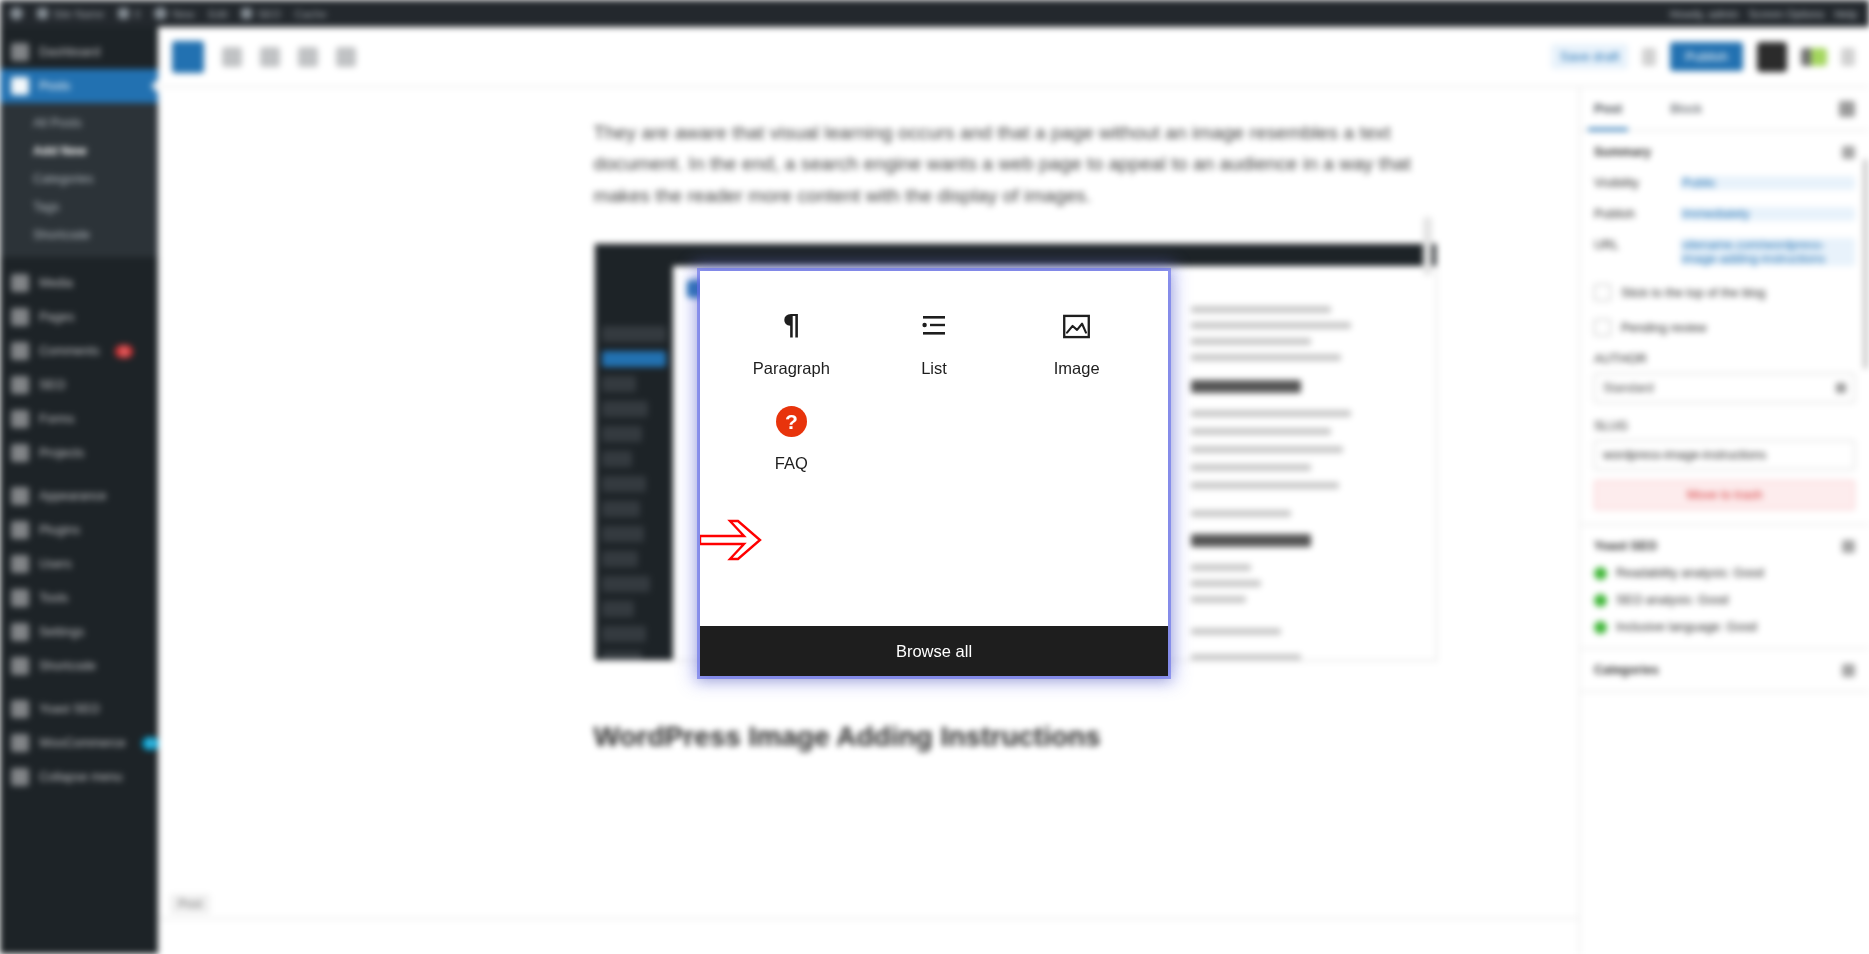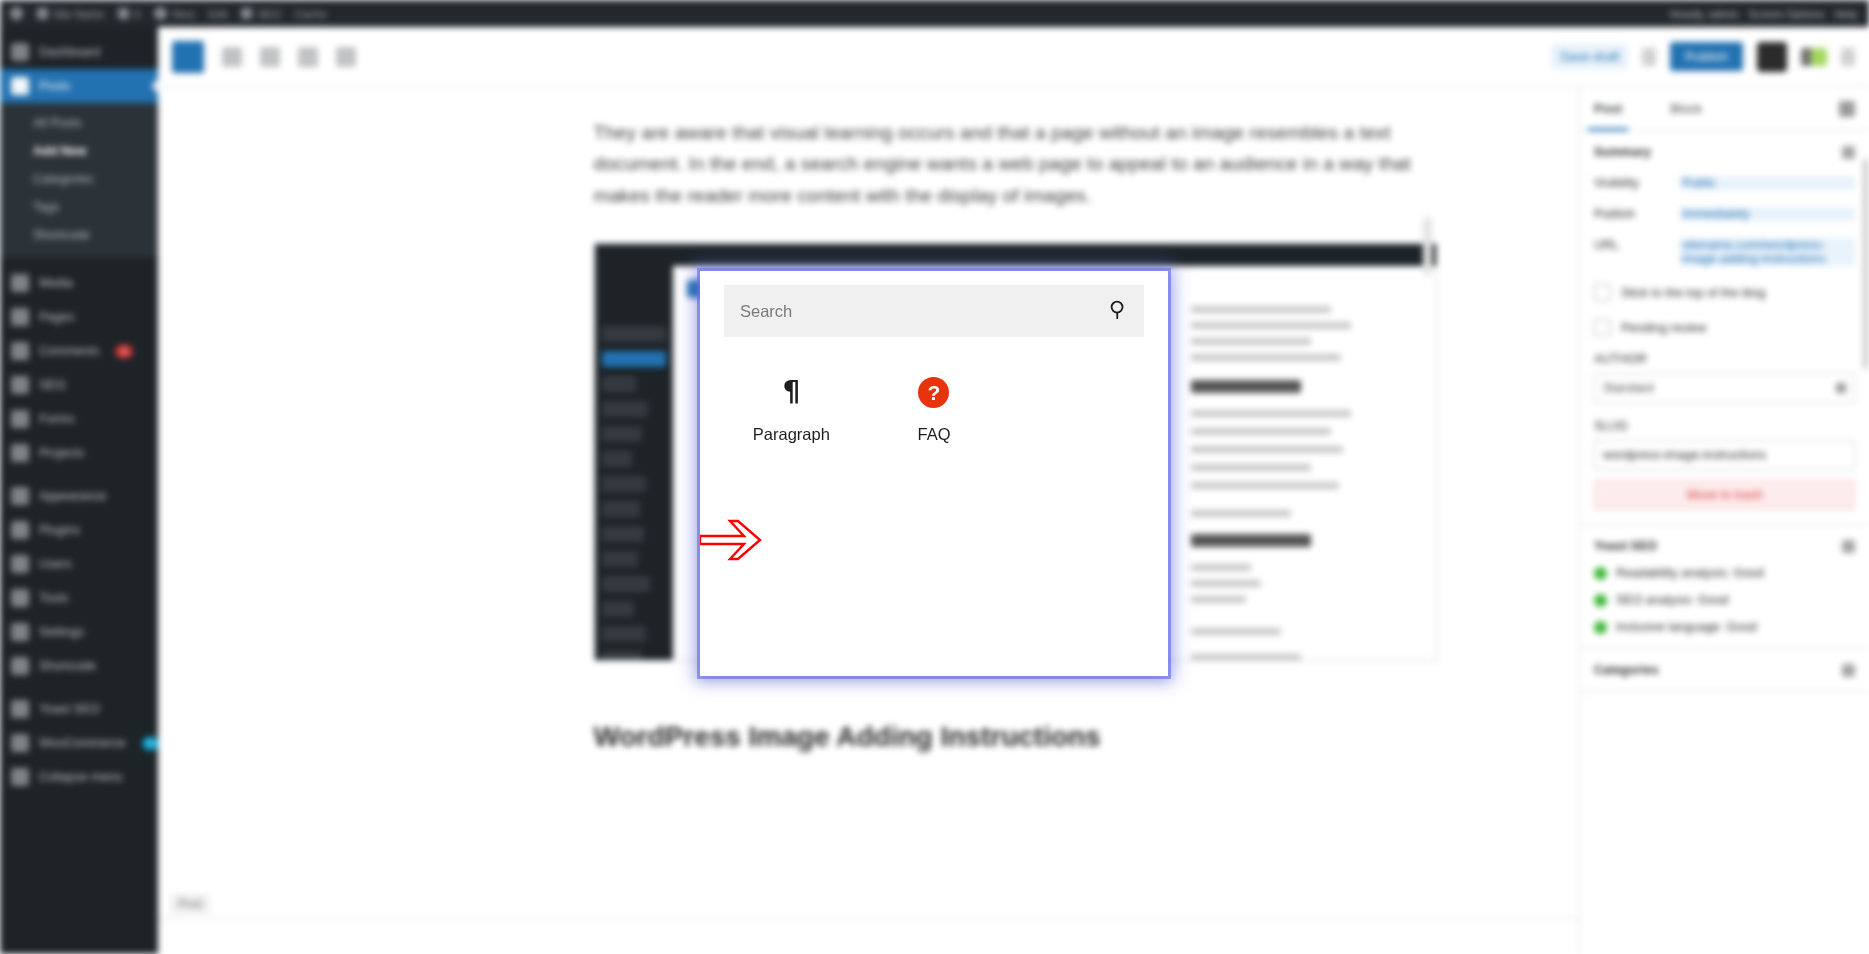--- a/index.html
+++ b/index.html
@@ -433,54 +433,66 @@
 
         <div class="rs-scroll"></div>
       </div>
 
       <div class="rs-handle" style="position:absolute; left:1265px; top:190px;"></div>
     </div>
   </div>
 
   <div class="inserter">
 
-    <div class="ins-search">
-      <input class="ins-search-input" type="text" placeholder="Search" style="">
-      <span>
-        <svg width="23" height="23" viewBox="0 0 24 24" fill="none" stroke="#1e1e1e" stroke-width="1.9">
-          <circle cx="10.5" cy="9.5" r="5.7"></circle>
-          <line x1="10.7" y1="15.3" x2="10.7" y2="21" stroke-linecap="round"></line>
-        </svg>
-      </span>
-    </div>
 
     <div class="ins-grid">
 
       <div class="ins-cell">
         <span class="ins-ico">
           <svg width="27" height="30" viewBox="0 0 24 26">
             <text x="12" y="21" text-anchor="middle" font-family="'DejaVu Sans',sans-serif" font-size="25" font-weight="bold" fill="#1e1e1e">¶</text>
           </svg>
         </span>
         <span class="ins-name">Paragraph</span>
       </div>
 
 
-
+      <div class="ins-cell">
+        <span class="ins-ico">
+          <svg width="30" height="28" viewBox="0 0 30 28">
+            <rect x="4" y="4" width="22" height="2.6" fill="#1e1e1e"></rect>
+            <circle cx="5.6" cy="13" r="2.2" fill="#1e1e1e"></circle>
+            <rect x="11" y="11.8" width="15" height="2.4" fill="#1e1e1e"></rect>
+            <rect x="4" y="20" width="22" height="2.6" fill="#1e1e1e"></rect>
+          </svg>
+        </span>
+        <span class="ins-name">List</span>
+      </div>
+
+      <div class="ins-cell">
+        <span class="ins-ico">
+          <svg width="29" height="29" viewBox="0 0 26 26">
+            <rect x="2" y="3.5" width="22" height="19" fill="none" stroke="#1e1e1e" stroke-width="2.1"></rect>
+            <polyline points="4.5,18.5 9.5,12.5 13.5,16 18,10.5 21.5,18.5" fill="none" stroke="#1e1e1e" stroke-width="1.9" stroke-linejoin="round" stroke-linecap="round"></polyline>
+          </svg>
+        </span>
+        <span class="ins-name">Image</span>
+      </div>
 
       <div class="ins-cell">
         <span class="ins-ico">
           <span class="faq-circle">?</span>
         </span>
         <span class="ins-name">FAQ</span>
       </div>
 
 
     </div>
 
+    <div class="ins-footer">Browse all</div>
   </div>
 
   <div class="arrow-anno">
     <svg width="68" height="48" viewBox="0 0 68 48">
       <path d="M0 20 L44 20 L30 5 L38 5 L60 24 L38 43 L30 43 L44 28 L0 28 Z" fill="none" stroke="#ff0000" stroke-width="2.4" stroke-linejoin="miter"></path>
     </svg>
   </div>
 
 </div>
 

